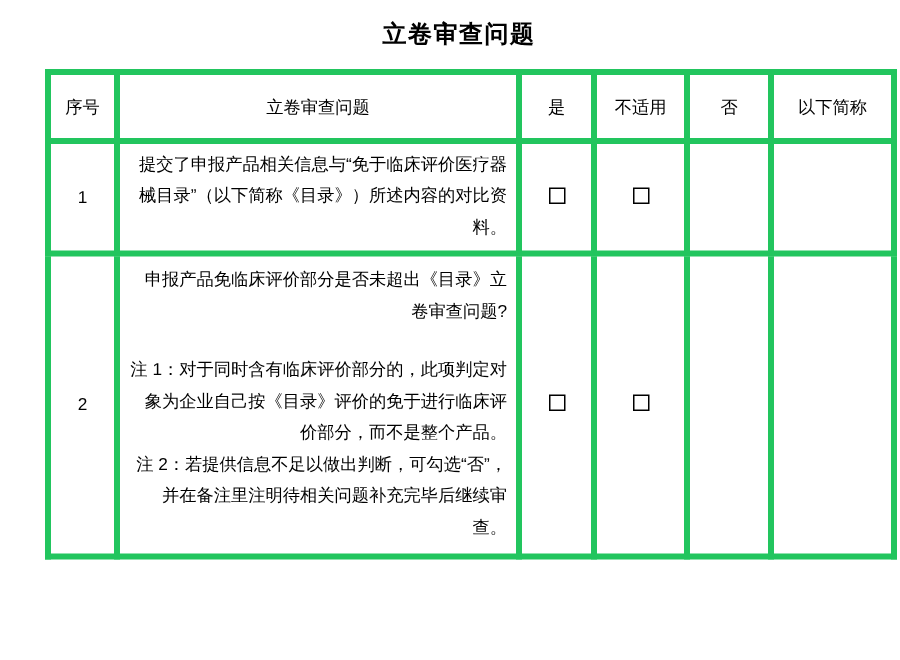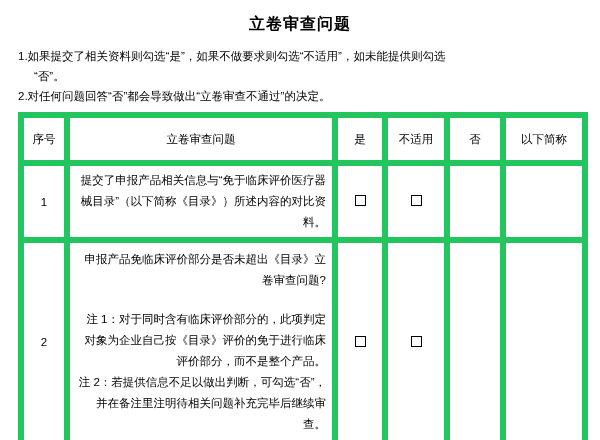--- a/index.html
+++ b/index.html
@@ -11,21 +11,21 @@
     height: 440px;
     background: #ffffff;
     font-family: "Liberation Sans", "DejaVu Sans", sans-serif;
     color: #000000;
     overflow: hidden;
   }
   .page {
     width: 600px;
     height: 366px;
     box-sizing: border-box;
-    padding: 10px 18px 0 18px;
+    padding: 10px 18px 0 30px;
     position: relative;
   }
   .doc-title {
     text-align: center;
     font-size: 16px;
     font-weight: bold;
     letter-spacing: 1px;
     margin: 4px 0 12px 0;
     line-height: 20px;
   }
@@ -41,21 +41,21 @@
     text-indent: 16px;
   }
   table.review {
     border-collapse: collapse;
     width: 100%;
     table-layout: fixed;
     margin-top: 6px;
   }
   table.review th,
   table.review td {
-    border: 6px solid #22c55e;
+    border: 4px solid #22c55e;
     font-size: 11.5px;
     font-weight: normal;
     vertical-align: middle;
     padding: 4px 6px;
   }
   table.review thead th {
     text-align: center;
     height: 30px;
     padding: 6px 4px;
   }
@@ -99,25 +99,20 @@
   .row1 td.q-cell { height: 62px; }
   .row2 td.q-cell { height: 190px; }
 </style>
 </head>
 <body>
 
 <div class="page">
 
   <div class="doc-title">立卷审查问题</div>
 
-  <div class="intro">
-    <div class="intro-line">1.如果提交了相关资料则勾选“是”，如果不做要求则勾选“不适用”，如未能提供则勾选</div>
-    <div class="intro-line cont">“否”。</div>
-    <div class="intro-line">2.对任何问题回答“否”都会导致做出“立卷审查不通过”的决定。</div>
-  </div>
 
   <table class="review">
     <colgroup>
       <col class="c-no">
       <col class="c-q">
       <col class="c-yes">
       <col class="c-na">
       <col class="c-no2">
       <col class="c-iss">
     </colgroup>

